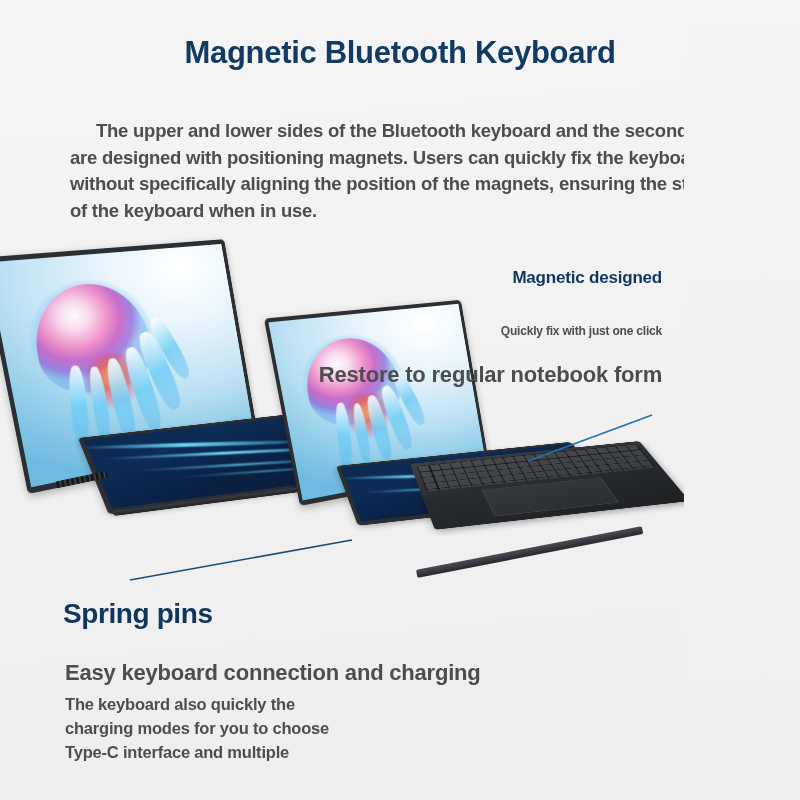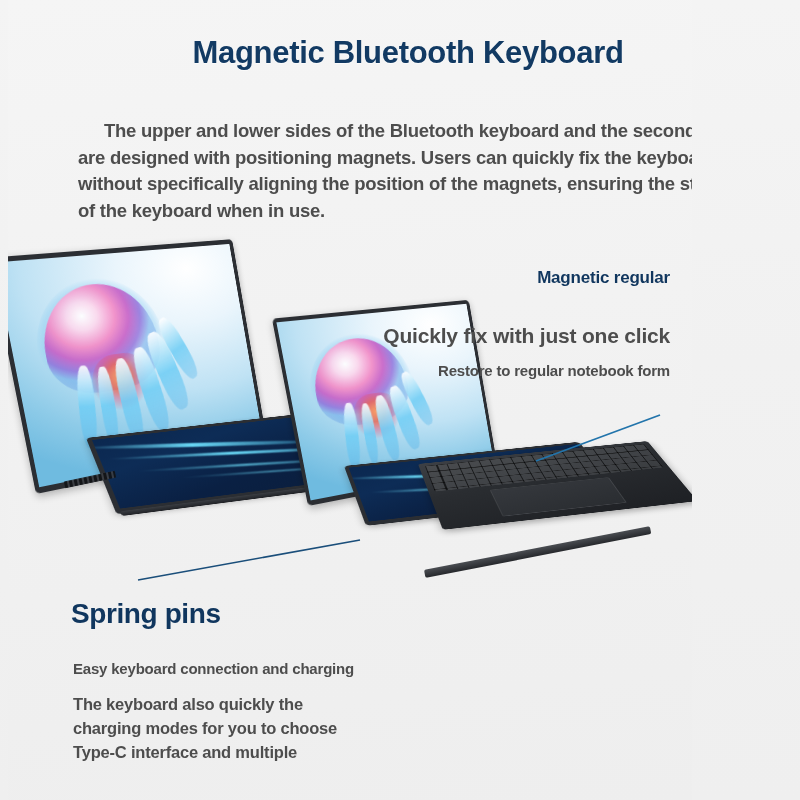--- a/index.html
+++ b/index.html
@@ -15,21 +15,20 @@
     font-family: "Liberation Sans", "DejaVu Sans", sans-serif;
     background: linear-gradient(180deg, #f4f4f4 0%, #f1f1f1 45%, #efefef 100%);
   }
 
   #page {
     position: relative;
     width: 684px;
     height: 800px;
     background: linear-gradient(175deg, #f5f5f5 0%, #f2f2f2 40%, #eeeeee 100%);
     overflow: hidden;
-    margin-left: 8px;
   }
 
   
 
   .page-title {
     position: absolute;
     left: 0;
     top: 35px;
     width: 800px;
     text-align: center;
@@ -60,51 +59,51 @@
     font-size: 17px;
     font-weight: bold;
     color: #10365e;
     letter-spacing: -0.2px;
   }
 
   .label-quick {
     position: absolute;
     right: 22px;
     top: 324px;
-    font-size: 21px;
+    font-size: 12px;
     font-weight: bold;
     color: #4d4d4d;
     letter-spacing: -0.2px;
   }
 
   .label-restore {
     position: absolute;
     right: 22px;
     top: 362px;
-    font-size: 15px;
+    font-size: 22px;
     font-weight: bold;
     color: #4d4d4d;
     letter-spacing: -0.2px;
   }
 
   .heading-spring {
     position: absolute;
     left: 63px;
     top: 598px;
     font-size: 28px;
     font-weight: bold;
     color: #10365e;
     letter-spacing: -0.4px;
   }
 
   .spring-sub {
     position: absolute;
     left: 65px;
     top: 660px;
-    font-size: 15px;
+    font-size: 22px;
     font-weight: bold;
     color: #4d4d4d;
     letter-spacing: -0.2px;
   }
 
   .spring-detail {
     position: absolute;
     left: 65px;
     top: 692px;
     width: 330px;
@@ -327,21 +326,21 @@
                   transform: rotateZ(-11deg); transform-origin:left top;"></div>
     </div>
 
   </div>
 
   <svg class="leader-svg" viewBox="0 0 800 800" xmlns="http://www.w3.org/2000/svg">
     <line x1="130" y1="580" x2="352" y2="540" stroke="#1a4e7a" stroke-width="1.6"></line>
     <line x1="652" y1="415" x2="528" y2="461" stroke="#2274ab" stroke-width="1.8"></line>
   </svg>
 
-  <div class="label-magnetic">Magnetic regular</div>
+  <div class="label-magnetic">Magnetic designed</div>
 
   <div class="label-quick">Quickly fix with just one click</div>
 
   <div class="label-restore">Restore to regular notebook form</div>
 
   <div class="heading-spring">Spring pins</div>
 
   <div class="spring-sub">Easy keyboard connection and charging</div>
 
   <div class="spring-detail">

